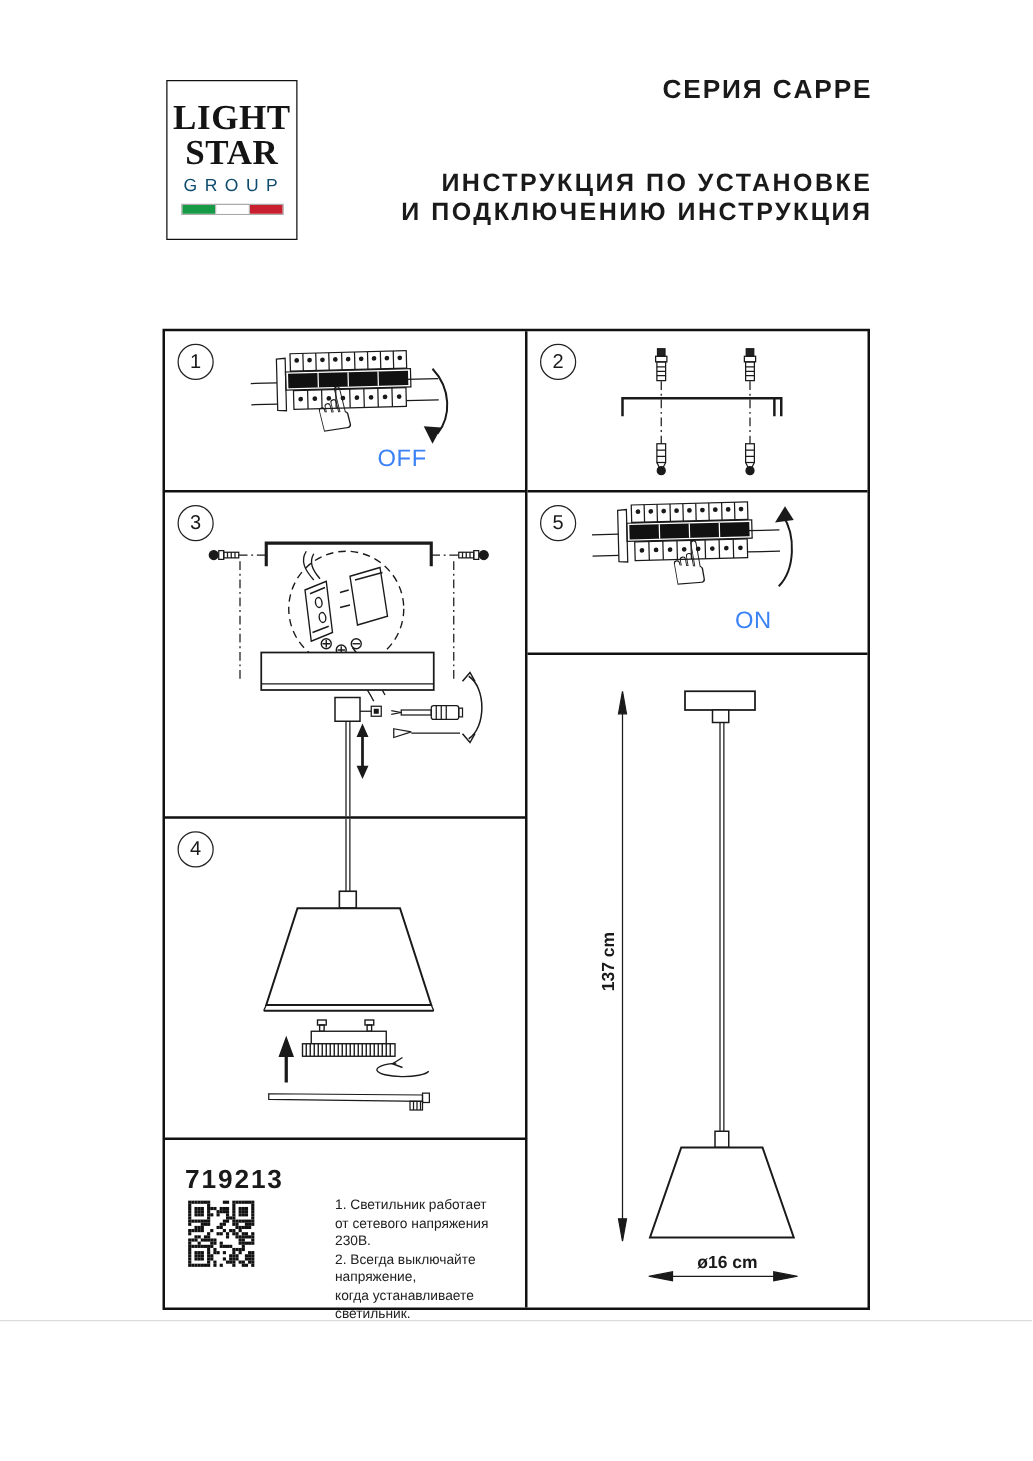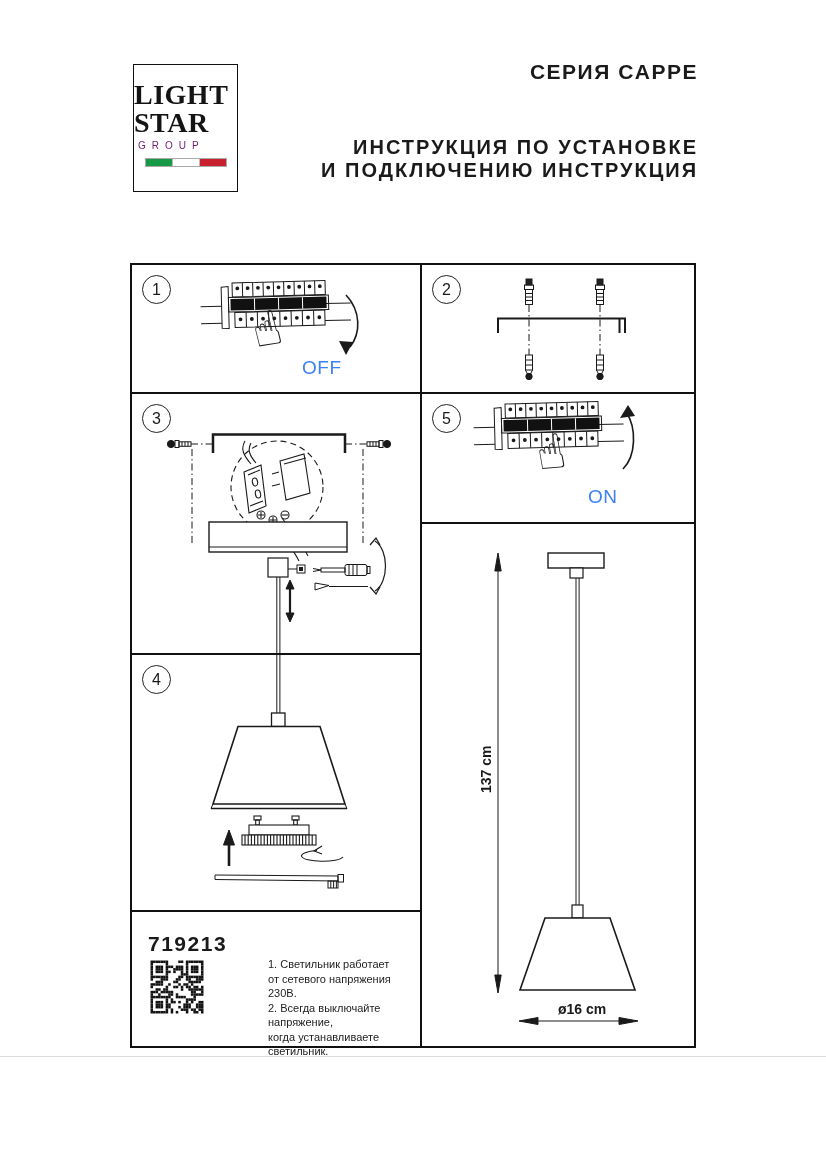--- a/index.html
+++ b/index.html
@@ -1,24 +1,24 @@
 <!DOCTYPE html>
 <html><head>
 <meta charset="utf-8">
 <style>
   html,body{margin:0;padding:0;background:#ffffff;}
   .page{position:relative;width:826px;height:1169px;background:#ffffff;overflow:hidden;
         font-family:"Liberation Sans","DejaVu Sans",sans-serif;color:#1a1a1a;}
 
   
   .logo-box{position:absolute;left:133px;top:64px;width:105px;height:128px;
-            border:1.5px solid #111;box-sizing:border-box;text-align:left;padding-top:16px;}
+            border:1.5px solid #111;box-sizing:border-box;text-align:center;padding-top:16px;}
   .logo-word{font-family:"Liberation Serif","DejaVu Serif",serif;font-weight:bold;
              font-size:28px;line-height:28px;letter-spacing:.5px;color:#141414;}
-  .logo-group{font-size:10px;letter-spacing:6px;color:#701a75;margin-top:3px;margin-left:4px;}
+  .logo-group{font-size:14px;letter-spacing:6px;color:#0c4a6e;margin-top:3px;margin-left:4px;}
   .logo-flag{display:flex;width:80px;height:7px;margin:7px auto 0 auto;border:.5px solid #aaa;}
   .logo-flag div{flex:1;}
 
   .title-block{position:absolute;left:290px;top:57px;width:408px;text-align:right;}
   .title-line{font-weight:bold;font-size:21px;line-height:29px;letter-spacing:1.5px;}
   .title-instr{margin-top:50px;font-weight:bold;font-size:20px;line-height:23px;letter-spacing:2px;}
 
   
   .grid{position:absolute;left:130px;top:263px;width:566px;height:785px;
         border:2px solid #111;box-sizing:border-box;}

